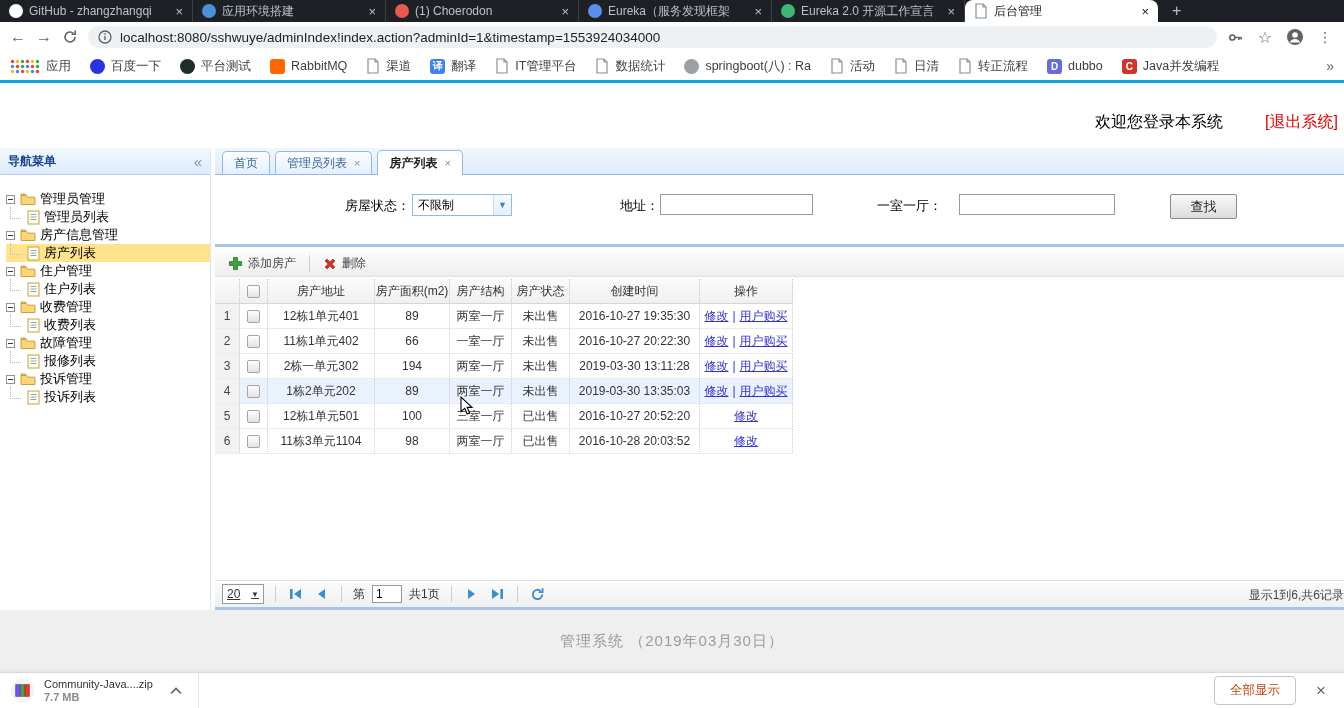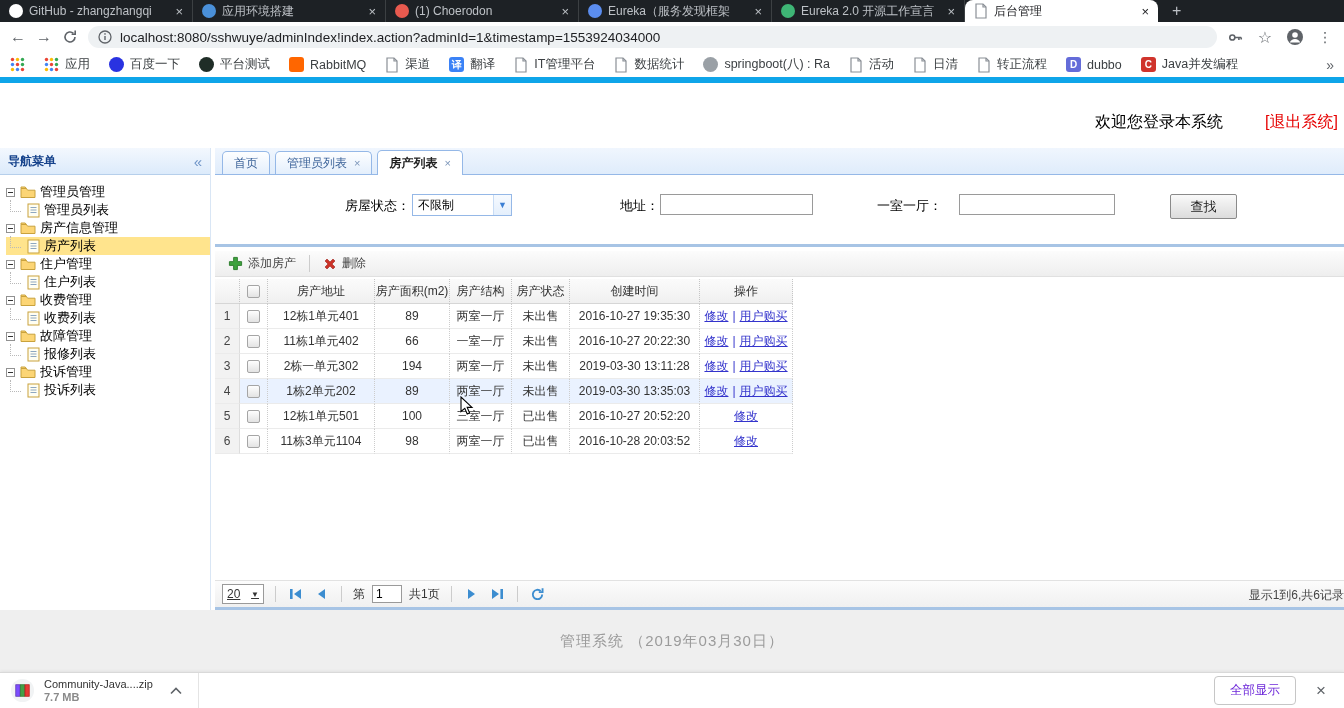--- a/index.html
+++ b/index.html
@@ -14,35 +14,35 @@
   .btab-label { flex:1; white-space:nowrap; overflow:hidden; }
   .btab-close { font-size:13px; flex:0 0 auto; }
   .newtab { color:#bdc1c6; padding:0 14px; font-size:16px; display:flex; align-items:center; }
   .ticon { width:14px; height:14px; border-radius:50%; flex:0 0 auto; display:flex; align-items:center; justify-content:center; color:#fff; font-size:9px; font-weight:bold; }
 
   .addressbar { position:absolute; top:22px; left:0; right:0; height:30px; background:#fff; display:flex; align-items:center; gap:10px; padding:0 10px; }
   .navbtn { color:#5f6368; font-size:16px; line-height:1; display:flex; align-items:center; }
   .urlpill { flex:1; height:22px; background:#eef1f3; border-radius:12px; display:flex; align-items:center; padding:0 10px; gap:8px; font-size:13.5px; color:#202124; overflow:hidden; white-space:nowrap; }
   .right-icons { display:flex; align-items:center; gap:14px; padding-right:2px; }
 
-  .bookmarks { position:absolute; top:52px; left:0; right:0; height:31px; background:#fff; display:flex; align-items:center; padding:0 10px; gap:19px; font-size:12.5px; color:#3c4043; border-bottom:6px solid #0ea5e9; }
+  .bookmarks { position:absolute; top:52px; left:0; right:0; height:31px; background:#fff; display:flex; align-items:center; padding:0 10px; font-size:12.5px; color:#3c4043; border-bottom:3px solid #0ea5e9; }
   .bm { display:flex; align-items:center; gap:6px; white-space:nowrap; }
   .badge { width:15px; height:15px; border-radius:3px; display:flex; align-items:center; justify-content:center; color:#fff; font-size:10px; font-weight:bold; flex:0 0 auto; }
   .badge.round { border-radius:50%; }
   .bm-overflow { margin-left:auto; color:#5f6368; font-size:14px; }
 
   
   .welcome-row { position:absolute; top:112px; right:6px; display:flex; gap:42px; font-size:16px; color:#000; }
   .logout { color:var(--logout); }
 
   
   .sidebar { position:absolute; top:148px; left:0; width:211px; bottom:98px; background:#fff; border-right:1px solid #d9e6f5; }
   .sidebar-header { height:27px; background:linear-gradient(#f3f8fe,#dcebfb); border-bottom:1px solid #b6cfeb; display:flex; align-items:center; padding:0 8px; color:#15428b; font-weight:bold; font-size:12px; }
   .collapse { margin-left:auto; color:#6f95c8; font-size:15px; font-weight:normal; }
-  .tree { padding:8px 0 0 6px; font-size:13px; color:#000; }
+  .tree { padding:15px 0 0 6px; font-size:13px; color:#000; }
   .tnode { height:18px; display:flex; align-items:center; gap:4px; cursor:default; }
   .joint { width:9px; height:9px; border:1px solid #919191; background:#fff; display:flex; align-items:center; justify-content:center; flex:0 0 auto; margin-right:1px; }
   .joint i { display:block; width:5px; height:1px; background:#333; }
   .guide { width:11px; height:12px; border-left:1px dotted #b9b9b9; border-bottom:1px dotted #b9b9b9; margin:0 2px 8px 4px; flex:0 0 auto; }
   .tnode.selected { background:var(--sel); }
   .ticn { display:flex; align-items:center; flex:0 0 auto; }
 
   
   .main { position:absolute; left:215px; top:148px; right:0; bottom:98px; background:#fff; }
   .main-tabs { height:27px; background:linear-gradient(#f0f6fe,#dfecfb); border-bottom:1px solid var(--accent); padding-left:7px; display:flex; align-items:flex-end; gap:5px; }
@@ -83,21 +83,21 @@
   .bottom-blue { position:absolute; left:0; right:0; bottom:0; height:3px; background:var(--panelblue); }
 
   
   .footer { position:absolute; left:0; right:0; top:610px; height:62px; background:#efefef; display:flex; align-items:center; justify-content:center; color:#9b9b9b; font-size:15px; letter-spacing:1px; }
   .downloadbar { position:absolute; left:0; right:0; bottom:0; height:36px; background:#fff; border-top:1px solid #d9d9d9; display:flex; align-items:center; padding:0 10px; gap:10px; box-shadow:0 -1px 3px rgba(0,0,0,.06); }
   .dl-item { display:flex; align-items:center; gap:9px; padding-right:16px; border-right:1px solid #e4e4e4; height:100%; }
   .dl-text { display:flex; flex-direction:column; justify-content:center; line-height:1.15; }
   .dl-name { font-size:11px; color:#333; }
   .dl-size { font-size:11px; color:#8a8a8a;font-weight:bold; }
   .dl-caret { margin-left:8px; display:flex; align-items:center; }
-  .showall { margin-left:auto; border:1px solid #c6c6c6; border-radius:4px; padding:5px 15px; font-size:12.5px; color:#6d28d9; background:#fff; }
+  .showall { margin-left:auto; border:1px solid #c6c6c6; border-radius:4px; padding:5px 15px; font-size:12.5px; color:#c2410c; background:#fff; }
   .dl-close { color:#5f6368; font-size:17px; padding:0 8px 0 10px; }
 
   .cursor { position:absolute; left:460px; top:396px; z-index:50; }
 </style>
 </head>
 <body>
 
 <div id="stage">
 
   <div class="tabstrip">

